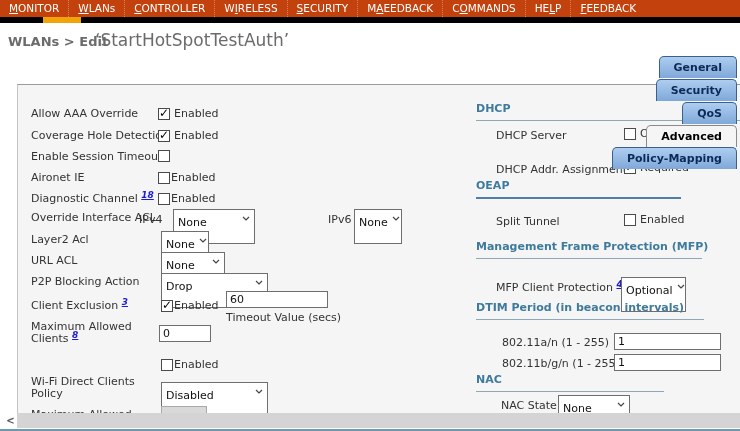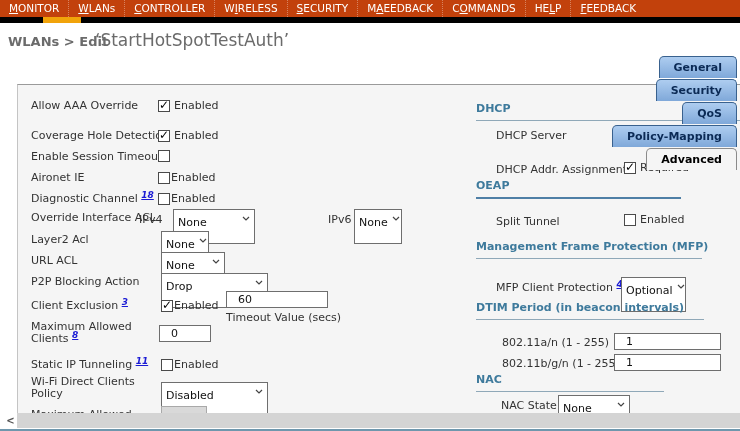--- a/index.html
+++ b/index.html
@@ -33,21 +33,21 @@
   .lbl { position:absolute; left:13px; top:2px; font-size:11px; color:#333; white-space:nowrap; }
   .lbl2 { white-space:normal; width:122px; line-height:12px; top:0; }
   a.sup { color:#1a1ad4; font-size:9px; font-weight:bold; font-style:italic; text-decoration:underline;
           position:relative; top:-4px; cursor:pointer; }
   .ctl { position:absolute; top:2px; display:flex; align-items:center; gap:4px; }
   .cbl { font-size:11px; color:#333; }
   .cb { width:12px; height:12px; border:1px solid #4a4a4a; background:#fff; display:inline-block; position:relative; flex:none; cursor:pointer; }
   .cb[data-checked="true"]::after { content:"\2713"; position:absolute; left:0px; top:-3px; font-size:12px; font-weight:bold; color:#000; }
   .sel { position:absolute; top:0; height:35px; border:1px solid #6e6e6e; background:#fff; display:flex; align-items:flex-start;
          justify-content:space-between; padding:6px 4px; font-size:11px; color:#111; cursor:pointer; }
-  .ti  { position:absolute; top:0; height:17px; border:1px solid #6e6e6e; background:#fff; padding:0 11px;
+  .ti  { position:absolute; top:0; height:17px; border:1px solid #6e6e6e; background:#fff; padding:0 3px;
          font:11px "DejaVu Sans","Liberation Sans",sans-serif; color:#111; }
   .chev { flex:none; margin-left:4px; }
 
   
   .sh { position:absolute; font-size:11px; font-weight:bold; color:#3e7a9c; padding-bottom:5px; border-bottom:1px solid #8fa8b8; white-space:nowrap; }
   .sh.thick { border-bottom:2px solid #4f7fa6; }
   .rlbl { position:absolute; font-size:11px; color:#333; white-space:nowrap; }
 
   
   .sliver-box { position:absolute; left:143px; top:0; width:46px; height:14px; background:#d9d9d9; border:1px solid #a9a9a9; }
@@ -81,27 +81,27 @@
 
   <div class="titlebar">
     <span class="pt-prefix">WLANs &gt; Edit</span>
     <span class="pt-name">‘StartHotSpotTestAuth’</span>
   </div>
 
   <div class="tabrow">
     <span class="tab">General</span>
     <span class="tab">Security</span>
     <span class="tab">QoS</span>
+    <span class="tab active">Advanced</span>
     <span class="tab">Policy-Mapping</span>
-    <span class="tab active">Advanced</span>
   </div>
 
   <div class="panel">
 
-    <div class="row" style="top:12px">
+    <div class="row" style="top:20px">
       <span class="lbl">Allow AAA Override</span>
       <span class="ctl" style="left:140px">
         <span class="cb" data-checked="true"></span>
         <span class="cbl">Enabled</span>
       </span>
     </div>
 
     <div class="row" style="top:42px">
       <span class="lbl">Coverage Hole Detection</span>
       <span class="ctl" style="left:140px">
@@ -190,21 +190,20 @@
       <input class="ti" style="left: 208px; width: 102px;" value="60">
       <span class="rlbl" style="left:208px;top:20px">Timeout Value (secs)</span>
     </div>
 
     <div class="row" style="top:236px;height:28px">
       <span class="lbl lbl2"><span>Maximum Allowed Clients</span> <a class="sup">8</a></span>
       <input class="ti" style="left: 141px; top: 4px; width: 52px;" value="0">
     </div>
 
     <div class="row" style="top:271px">
-      <span class="lbl"><span>Static IP Tunneling</span> <a class="sup">11</a></span>
       <span class="ctl" style="left:143px;gap:1px">
         <span class="cb" data-checked="false"></span>
         <span class="cbl">Enabled</span>
       </span>
     </div>
 
     <div class="row" style="top:291px;height:28px">
       <span class="lbl lbl2">Wi-Fi Direct Clients Policy</span>
       <span class="sel" style="left:143px;top:6px;width:107px">
         <span>Disabled</span>

